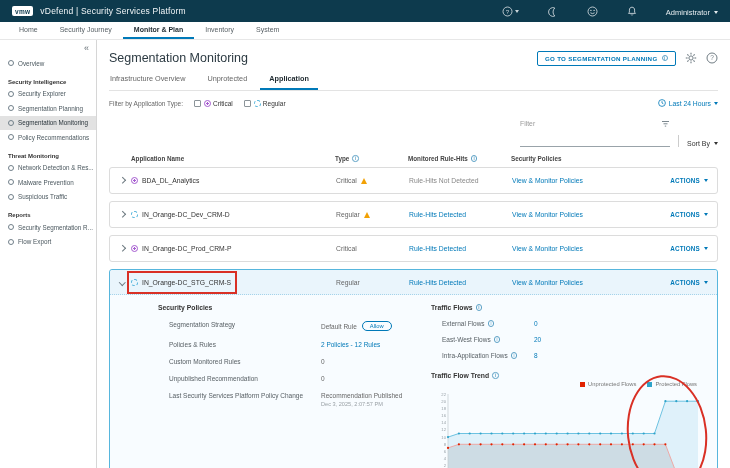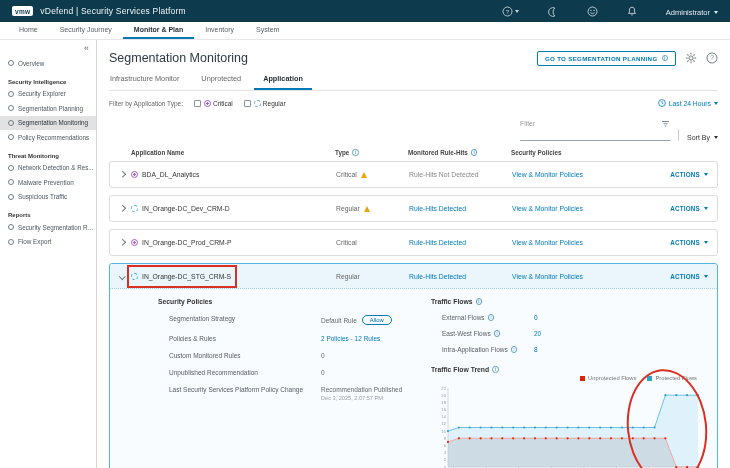--- a/index.html
+++ b/index.html
@@ -50,21 +50,21 @@
   
   .filter-row { display:flex; align-items:center; margin-top:8px; font-size:6.5px; color:#666; }
   .chk { width:7px; height:7px; border:1px solid #8b9499; border-radius:1px; background:#fff; margin:0 3px 0 11px; cursor:pointer; flex-shrink:0; }
   .filter-opt-label { color:#333; margin-left:2px; }
   .app-ic { width:7px; height:7px; border-radius:50%; display:inline-block; flex-shrink:0; }
   .app-ic.regular { border:1px dashed #49afd9; }
   .app-ic.critical { border:1px solid #a55bd0; background:radial-gradient(circle,#a55bd0 32%, rgba(0,0,0,0) 36%); }
   .time-range { margin-left:auto; color:#0079b8; display:flex; gap:3px; align-items:center; font-size:6.8px; cursor:pointer; }
 
   .toolbar-row { display:flex; justify-content:flex-end; align-items:flex-end; margin-top:7px; gap:8px; }
-  .filter-input-wrap { display:flex; align-items:center; border-bottom:1px solid #99a3a9; width:150px; padding-bottom:8px; }
+  .filter-input-wrap { display:flex; align-items:center; border-bottom:1px solid #99a3a9; width:150px; padding-bottom:14px; }
   .filter-input { border:none; outline:none; font-size:6.8px; flex:1; color:#333; font-family:"Liberation Sans",sans-serif; background:transparent; }
   .filter-input::placeholder { color:#999; }
   .v-divider { width:1px; height:12px; background:#ccc; }
   .sort-by { font-size:7px; color:#333; display:flex; gap:4px; align-items:center; cursor:pointer; }
 
   
   .thead { display:grid; grid-template-columns:226px 73px 103px 125px 1fr; font-size:6.3px; color:#454545; font-weight:bold; padding:8px 0 5px 0; }
   .thead .c1 { padding-left:22px; }
   .th-cell { display:flex; align-items:center; gap:3px; }
 
@@ -243,21 +243,21 @@
           <span class="icon-btn">
             <svg width="12" height="12" viewBox="0 0 12 12">
                 <circle cx="6" cy="6" r="5" fill="none" stroke="#717d84" stroke-width="1"></circle>
                 <text x="6" y="8.4" font-size="6.5" fill="#717d84" text-anchor="middle">?</text>
               </svg>
           </span>
         </div>
       </div>
 
       <div class="tabs">
-        <div class="tab">Infrastructure Monitor</div>
+        <div class="tab">Infrastructure Overview</div>
         <div class="tab">Unprotected</div>
         <div class="tab active">Application</div>
       </div>
 
       <div class="filter-row">
         <span>Filter by Application Type:</span>
         <span class="chk"></span>
         <span class="app-ic critical"></span>
         <span class="filter-opt-label">Critical</span>
         <span class="chk"></span>

